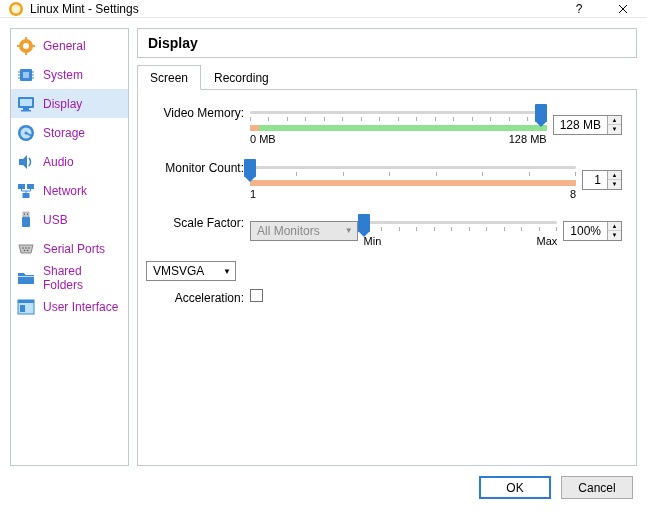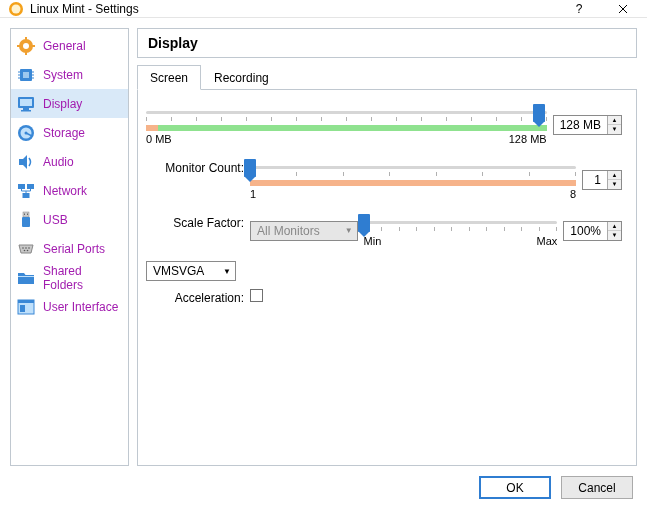--- a/index.html
+++ b/index.html
@@ -341,20 +341,21 @@
     <div class="header-box">Display</div>
 
     <div class="tabs">
       <div class="tab active">Screen</div>
       <div class="tab">Recording</div>
     </div>
 
     <div class="tab-body">
 
       <div class="row">
+        <div class="row-label">Video Memory:</div>
         <div class="row-body">
           <div style="flex:1">
             <div class="slider">
               <div class="slider-track"></div>
               <div class="slider-handle" style="left:98%"></div>
             </div>
             <div class="slider-marks">
               <div class="mark-seg"></div>
                 <div class="mark-seg"></div>
                 <div class="mark-seg"></div>

